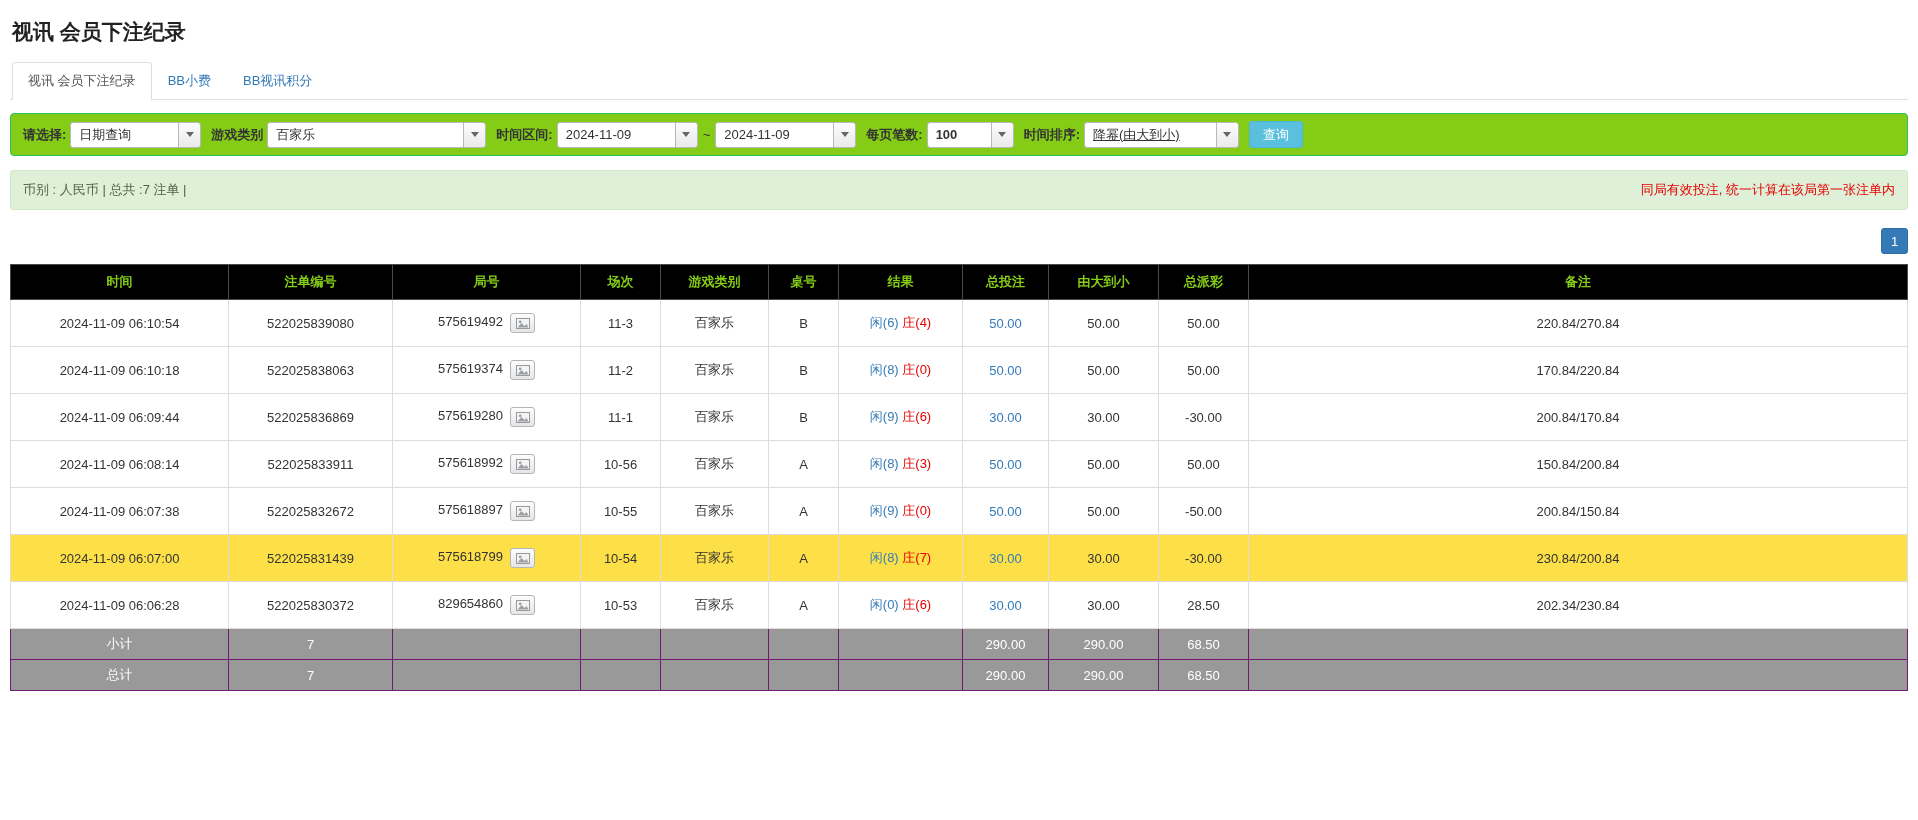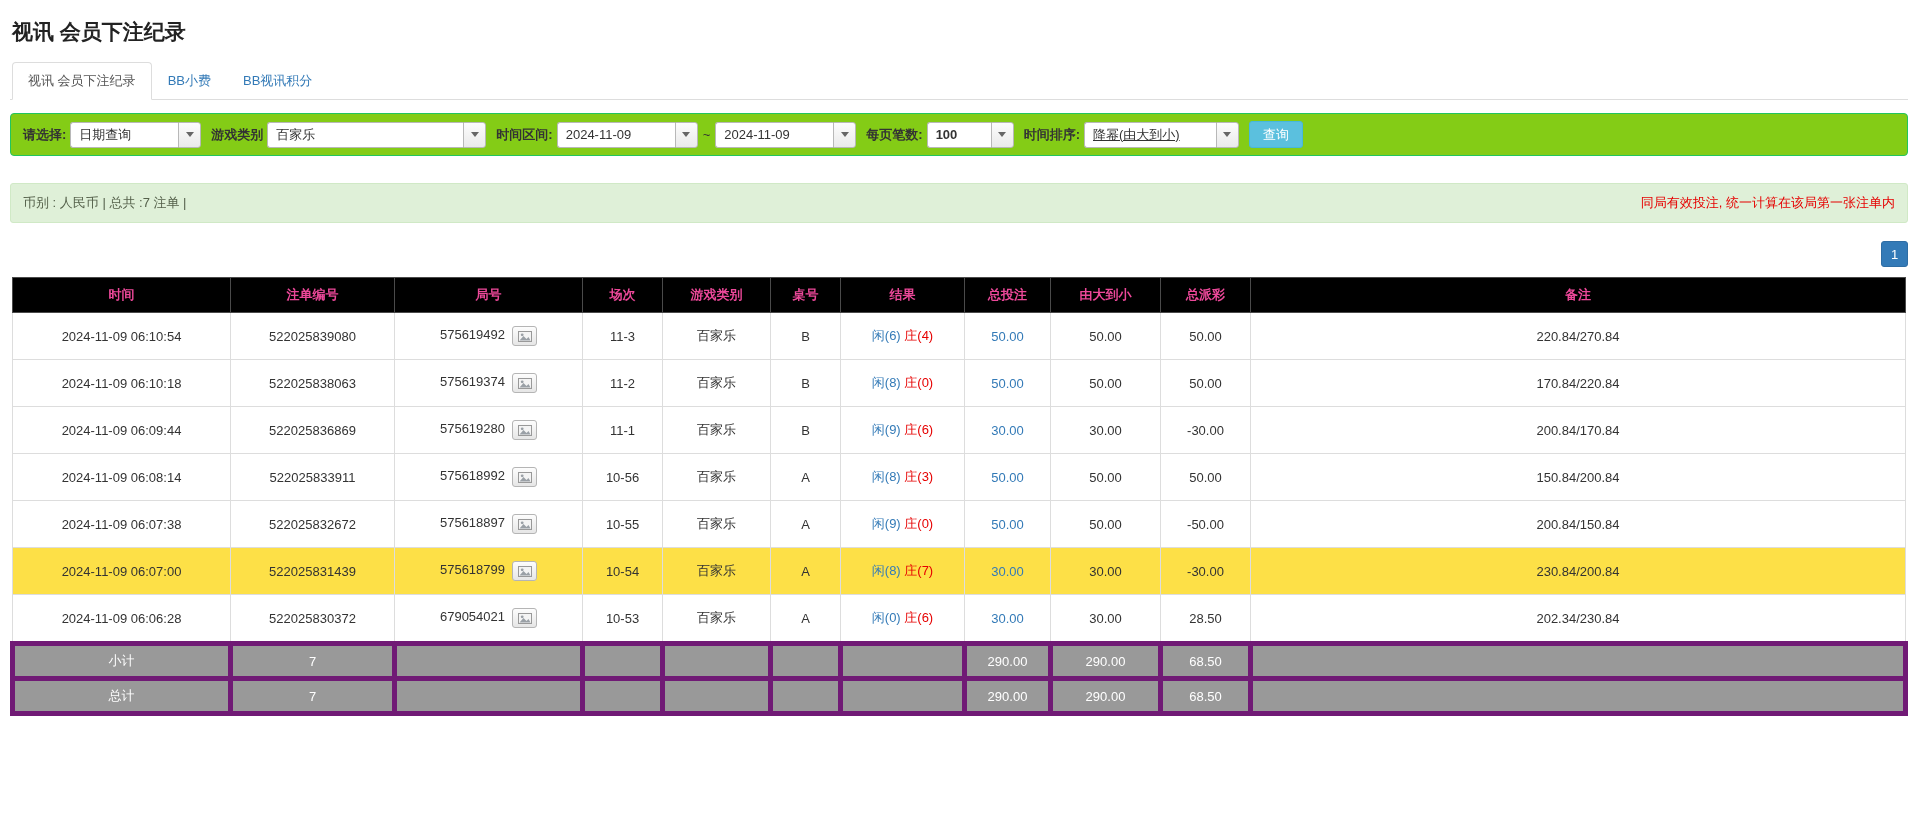--- a/index.html
+++ b/index.html
@@ -92,21 +92,21 @@
     border: 1px solid #46b8da;
     color: #fff;
     font-size: 13px;
     border-radius: 3px;
     cursor: pointer;
     white-space: nowrap;
   }
 
   
   .info-bar {
-    margin-top: 27px;
+    margin-top: 14px;
     background: #dff0d8;
     border: 1px solid #d0e9c6;
     border-radius: 3px;
     padding: 10px 12px;
     display: flex;
     justify-content: space-between;
     align-items: center;
     font-size: 13px;
   }
   .info-left { color: #55614b; }
@@ -129,21 +129,21 @@
   
   table.bets {
     width: 100%;
     border-collapse: collapse;
     font-size: 13px;
     table-layout: fixed;
     margin-bottom: 8px;
   }
   table.bets th {
     background: #000;
-    color: #ec4899;
+    color: #84cc16;
     font-weight: bold;
     padding: 8px 4px;
     border: 1px solid #4a4a4a;
     text-align: center;
     white-space: nowrap;
     margin-top: 16px;
   }
   table.bets td {
     border: 1px solid #ddd;
     text-align: center;
@@ -155,21 +155,21 @@
   }
   tr.hl td { background: #fde047; }
   .player { color: #337ab7; }
   .banker { color: #e60000; }
   .bet-link { color: #337ab7; cursor: pointer; }
   td.neg { color: #e60000; }
   tr.totals td {
     background: #999;
     color: #fff;
     padding: 6px 4px;
-    border: 5px solid #701a75;
+    border: 1px solid #701a75;
   }
   .icon-btn {
     display: inline-flex;
     align-items: center;
     justify-content: center;
     width: 25px; height: 20px;
     border: 1px solid #b5b5b5;
     border-radius: 3px;
     background: linear-gradient(#fdfdfd, #e6e6e6);
     margin-left: 7px;
@@ -390,21 +390,21 @@
           <td>A</td>
           <td><span class="player">闲(8)</span> <span class="banker">庄(7)</span></td>
           <td><span class="bet-link">30.00</span></td>
           <td>30.00</td>
           <td class="neg">-30.00</td>
           <td>230.84/200.84</td>
         </tr>
         <tr>
           <td>2024-11-09 06:06:28</td>
           <td>522025830372</td>
-          <td><span>679054021</span><span class="icon-btn">
+          <td><span>829654860</span><span class="icon-btn">
               <svg width="14" height="11" viewBox="0 0 14 11">
                 <rect x="0.5" y="0.5" width="13" height="10" fill="#f4f4f4" stroke="#999"></rect>
                 <circle cx="4.2" cy="3.8" r="1.4" fill="#9aa0a6"></circle>
                 <path d="M1.5 9.5 L5.5 5 L8.5 8 L10.5 6 L12.5 9.5 Z" fill="#9aa0a6"></path>
               </svg>
             </span></td>
           <td>10-53</td>
           <td>百家乐</td>
           <td>A</td>
           <td><span class="player">闲(0)</span> <span class="banker">庄(6)</span></td>

